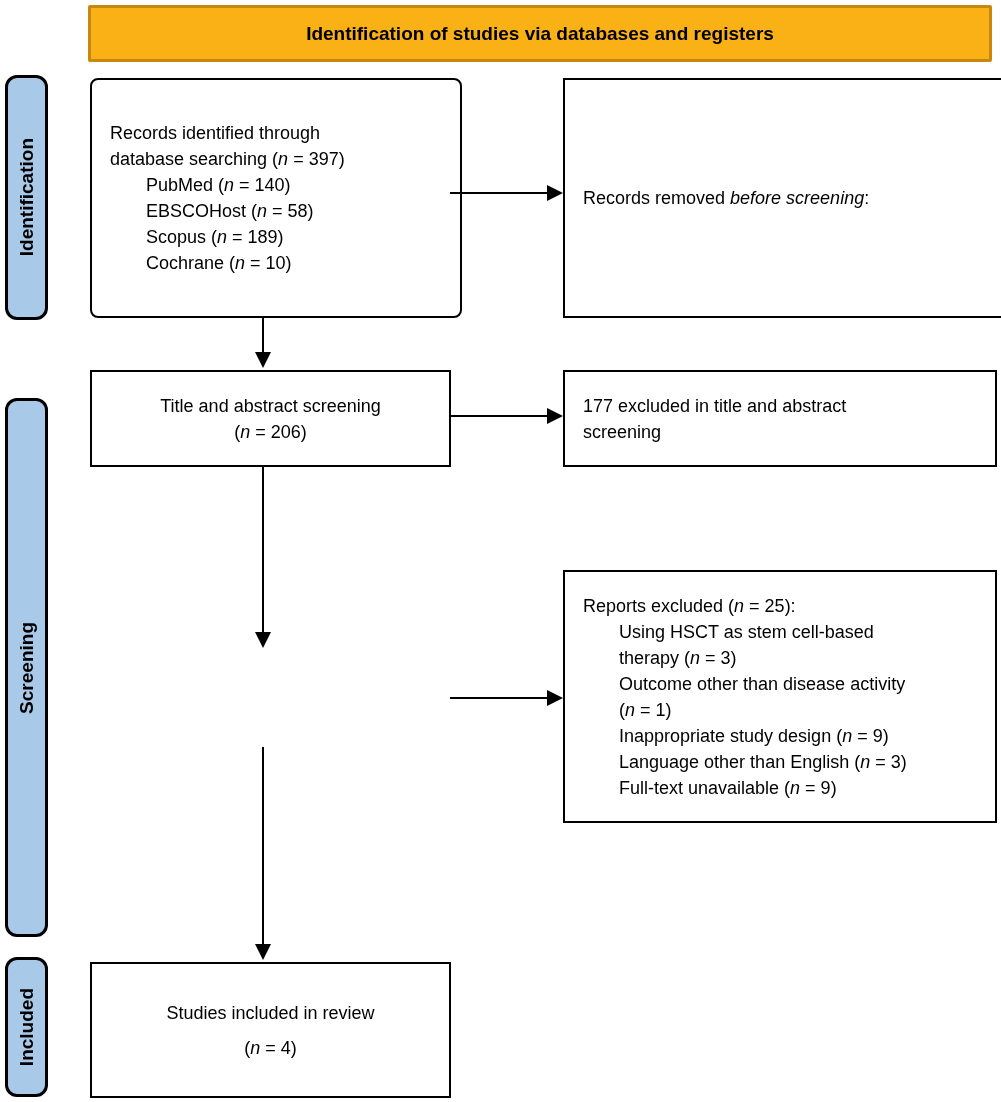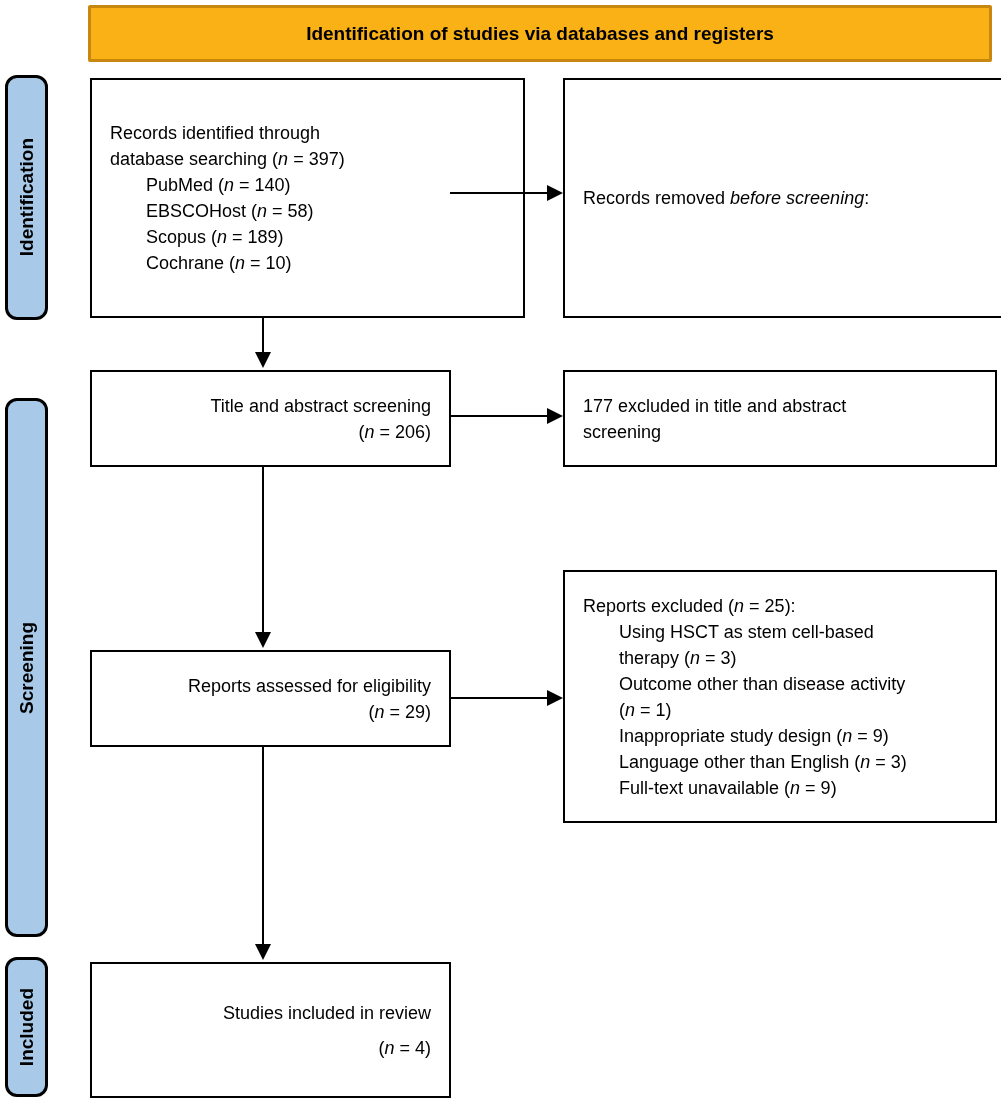--- a/index.html
+++ b/index.html
@@ -38,21 +38,21 @@
   }
   .box {
     position: absolute;
     background: #fff;
     border: 2.5px solid #000;
     font-size: 18px;
     line-height: 26px;
     padding: 6px 18px;
     display: flex; flex-direction: column; justify-content: center;
   }
-  .box.center { text-align: center; align-items: flex-end; }
+  .box.center { text-align: center; }
   .line.indent { padding-left: 36px; }
   .it { font-style: italic; }
   svg.arrows {
     position: absolute; left: 0; top: 0;
     width: 1001px; height: 1102px;
     pointer-events: none;
   }
   svg.arrows line { stroke: #000; stroke-width: 2; }
   svg.arrows polygon { fill: #000; }
 </style>
@@ -68,21 +68,21 @@
   <div class="stage" style="top:75px;height:245px;">
     <span>Identification</span>
   </div>
   <div class="stage" style="top:398px;height:539px;">
     <span>Screening</span>
   </div>
   <div class="stage" style="top:957px;height:140px;">
     <span>Included</span>
   </div>
 
-  <div class="box" style="left:90px;top:78px;width:435px;height:240px;">
+  <div class="box" style="left:90px;top:78px;width:372px;height:240px;border-radius:8px;">
       <div class="line"><span>Records identified through</span></div>
       <div class="line"><span>database searching (</span><span class="it">n</span><span> = 397)</span></div>
       <div class="line indent"><span>PubMed (</span><span class="it">n</span><span> = 140)</span></div>
       <div class="line indent"><span>EBSCOHost (</span><span class="it">n</span><span> = 58)</span></div>
       <div class="line indent"><span>Scopus (</span><span class="it">n</span><span> = 189)</span></div>
       <div class="line indent"><span>Cochrane (</span><span class="it">n</span><span> = 10)</span></div>
     </div>
 
   <div class="box" style="left:563px;top:78px;width:488px;height:240px;">
       <div class="line"><span>Records removed </span><span class="it">before screening</span><span>:</span></div>
@@ -102,24 +102,20 @@
       <div class="line"><span>Reports excluded (</span><span class="it">n</span><span> = 25):</span></div>
       <div class="line indent"><span>Using HSCT as stem cell-based</span></div>
       <div class="line indent"><span>therapy (</span><span class="it">n</span><span> = 3)</span></div>
       <div class="line indent"><span>Outcome other than disease activity</span></div>
       <div class="line indent"><span>(</span><span class="it">n</span><span> = 1)</span></div>
       <div class="line indent"><span>Inappropriate study design (</span><span class="it">n</span><span> = 9)</span></div>
       <div class="line indent"><span>Language other than English (</span><span class="it">n</span><span> = 3)</span></div>
       <div class="line indent"><span>Full-text unavailable (</span><span class="it">n</span><span> = 9)</span></div>
     </div>
 
-  <div class="box center" style="left:90px;top:650px;width:361px;height:97px;">
-      <div class="line"><span>Reports assessed for eligibility</span></div>
-      <div class="line"><span>(</span><span class="it">n</span><span> = 29)</span></div>
-    </div>
 
   <div class="box center" style="left:90px;top:962px;width:361px;height:136px;gap:9px;">
       <div class="line"><span>Studies included in review</span></div>
       <div class="line"><span>(</span><span class="it">n</span><span> = 4)</span></div>
     </div>
 
   <svg class="arrows" viewBox="0 0 1001 1102">
     <g>
       <line x1="263" y1="318" x2="263" y2="353"></line>
       <polygon points="263,368 255,352 271,352"></polygon>

